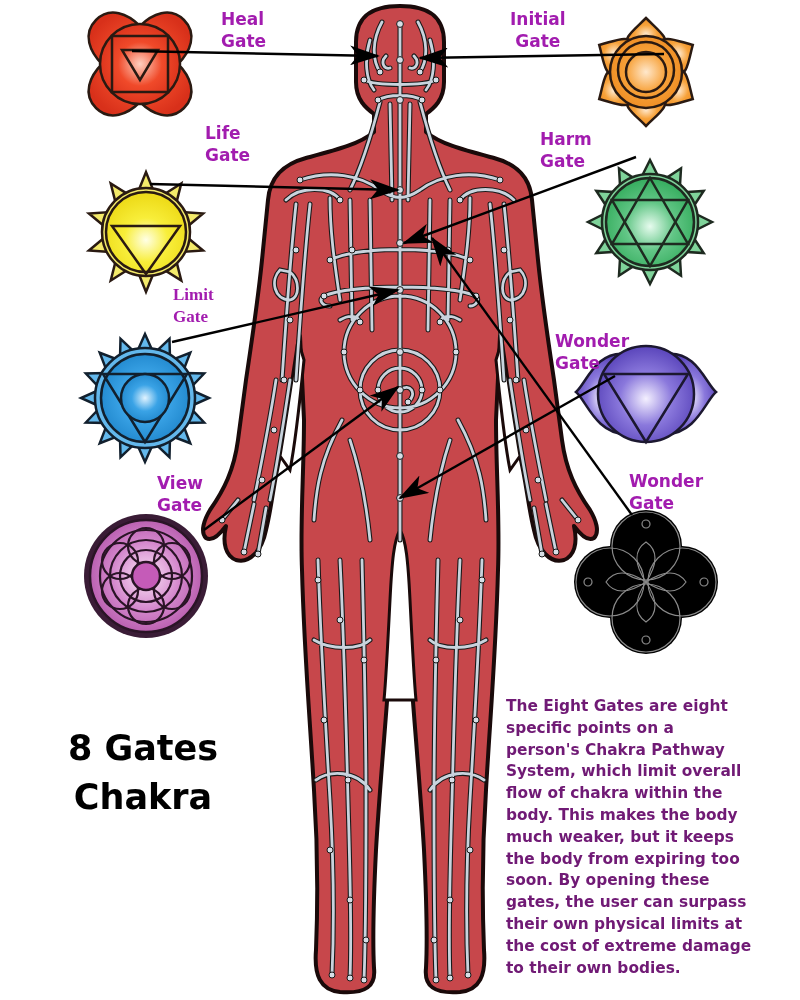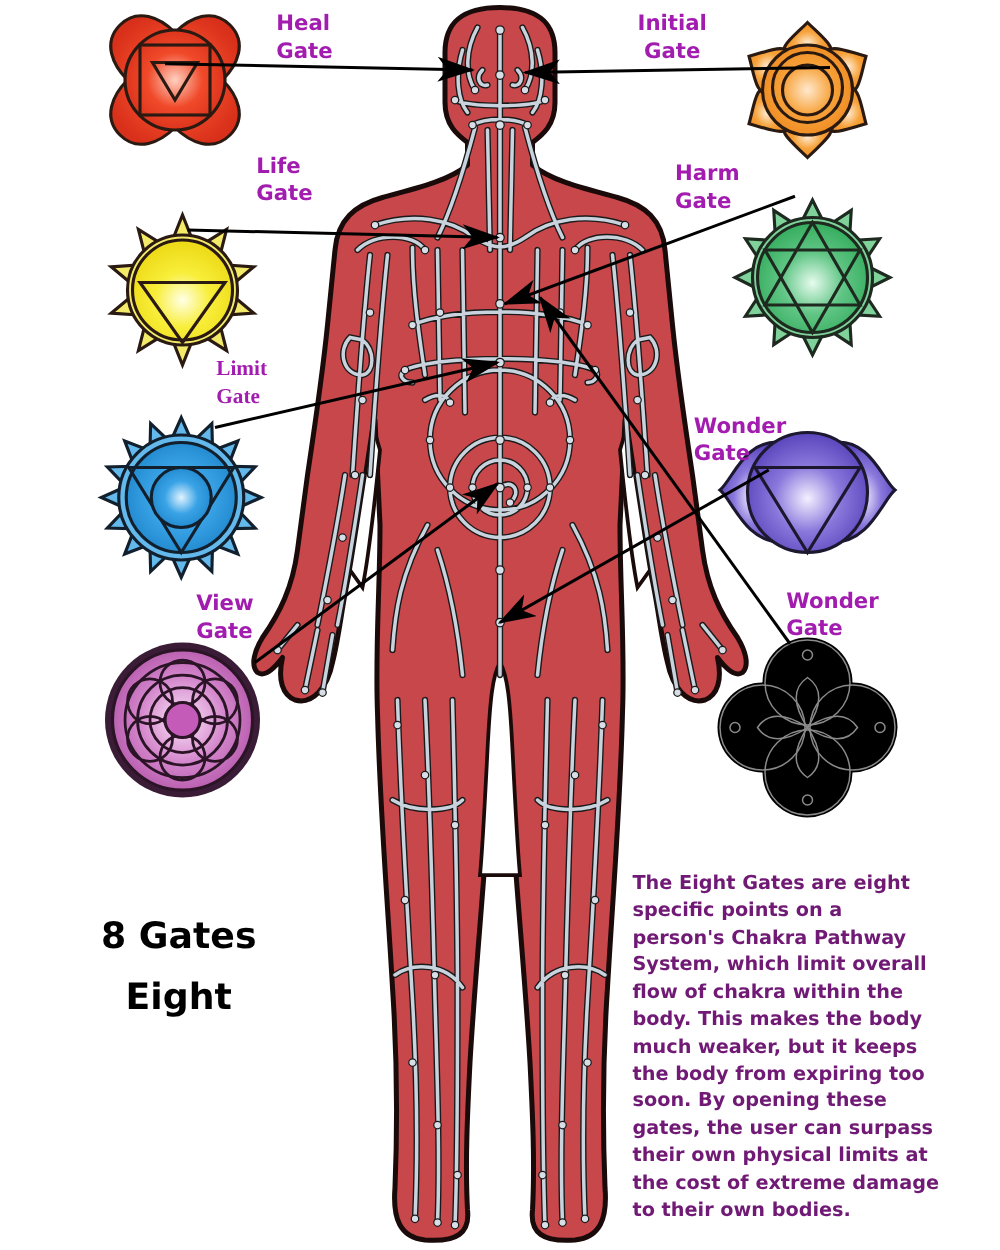--- a/index.html
+++ b/index.html
@@ -4,21 +4,21 @@
 <style>
   html, body { margin: 0; padding: 0; background: #ffffff; }
   body { width: 800px; height: 1000px; position: relative; overflow: hidden;
          font-family: "DejaVu Sans", sans-serif; }
   #art { position: absolute; left: 0; top: 0; width: 800px; height: 1000px; }
   .gate-label { position: absolute; font-family: "DejaVu Sans", sans-serif;
                 font-weight: bold; font-size: 17px; line-height: 22px; color: #a21caf; }
   .gate-label span { display: block; }
   #title { position: absolute; left: 28px; top: 724px; width: 230px;
            font-family: "DejaVu Sans", sans-serif; font-weight: bold;
-           font-size: 29px; line-height: 49px; color: #000; text-align: center; }
+           font-size: 35px; line-height: 49px; color: #000; text-align: center; }
   #title span { display: block; }
   #desc { position: absolute; left: 506px; top: 696px; width: 292px;
           font-family: "DejaVu Sans", sans-serif; font-weight: bold;
           font-size: 15.4px; line-height: 21.8px; color: #701a75; white-space: pre-line; }
 </style>
 </head>
 <body>
 
 <svg id="art" viewBox="0 0 800 1000" xmlns="http://www.w3.org/2000/svg">
   <defs>
@@ -376,21 +376,21 @@
   <span>View</span>
   <span>Gate</span>
 </div>
 <div class="gate-label" style="left:629px;top:470px;">
   <span>Wonder</span>
   <span>Gate</span>
 </div>
 
 <div id="title">
   <span>8 Gates</span>
-  <span>Eight</span>
+  <span>Chakra</span>
 </div>
 
 <div id="desc">The Eight Gates are eight
 specific points on a
 person's Chakra Pathway
 System, which limit overall
 flow of chakra within the
 body.  This makes the body
 much weaker, but it keeps
 the body from expiring too

